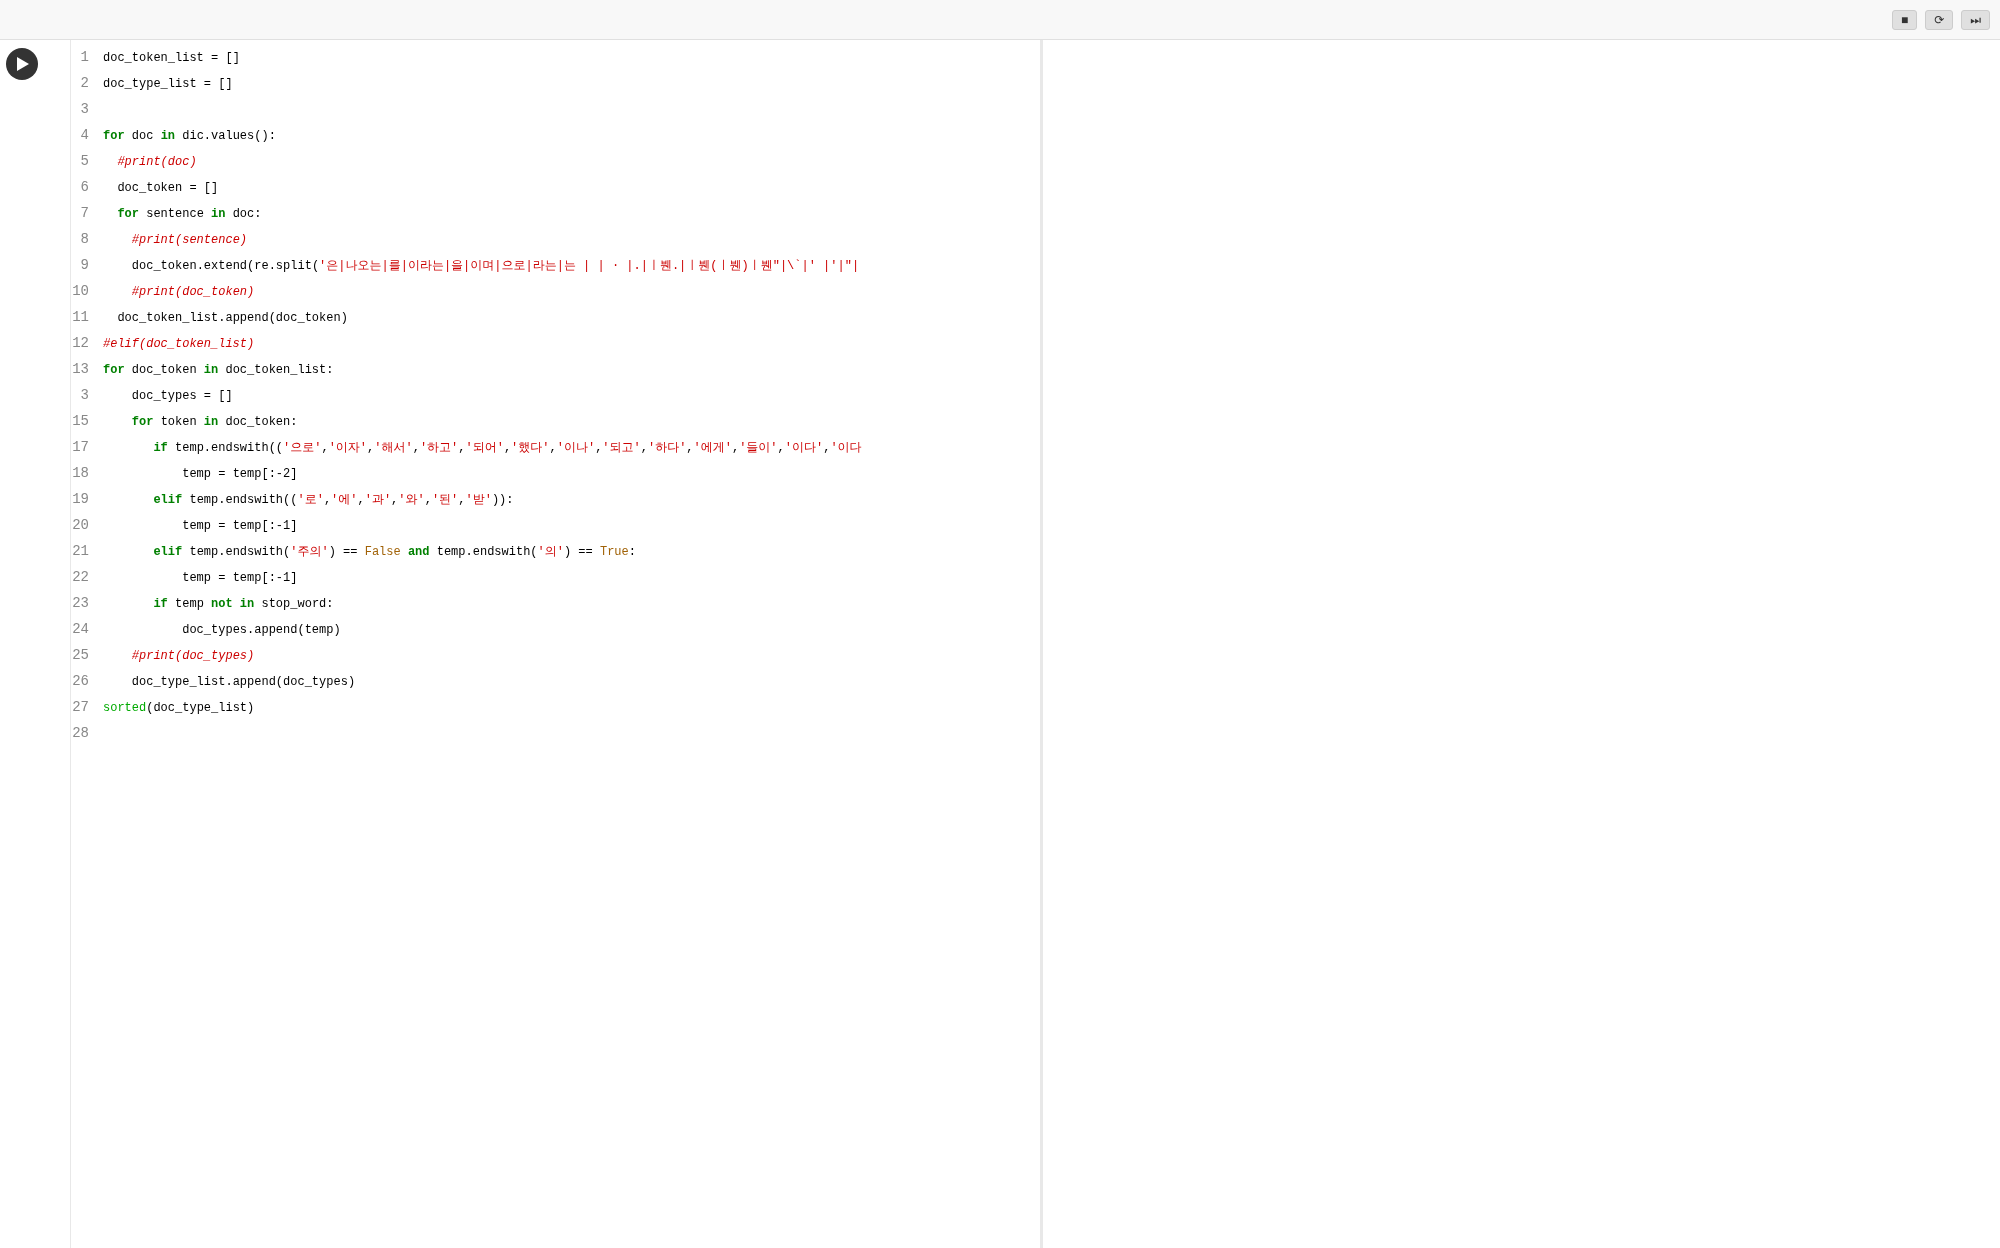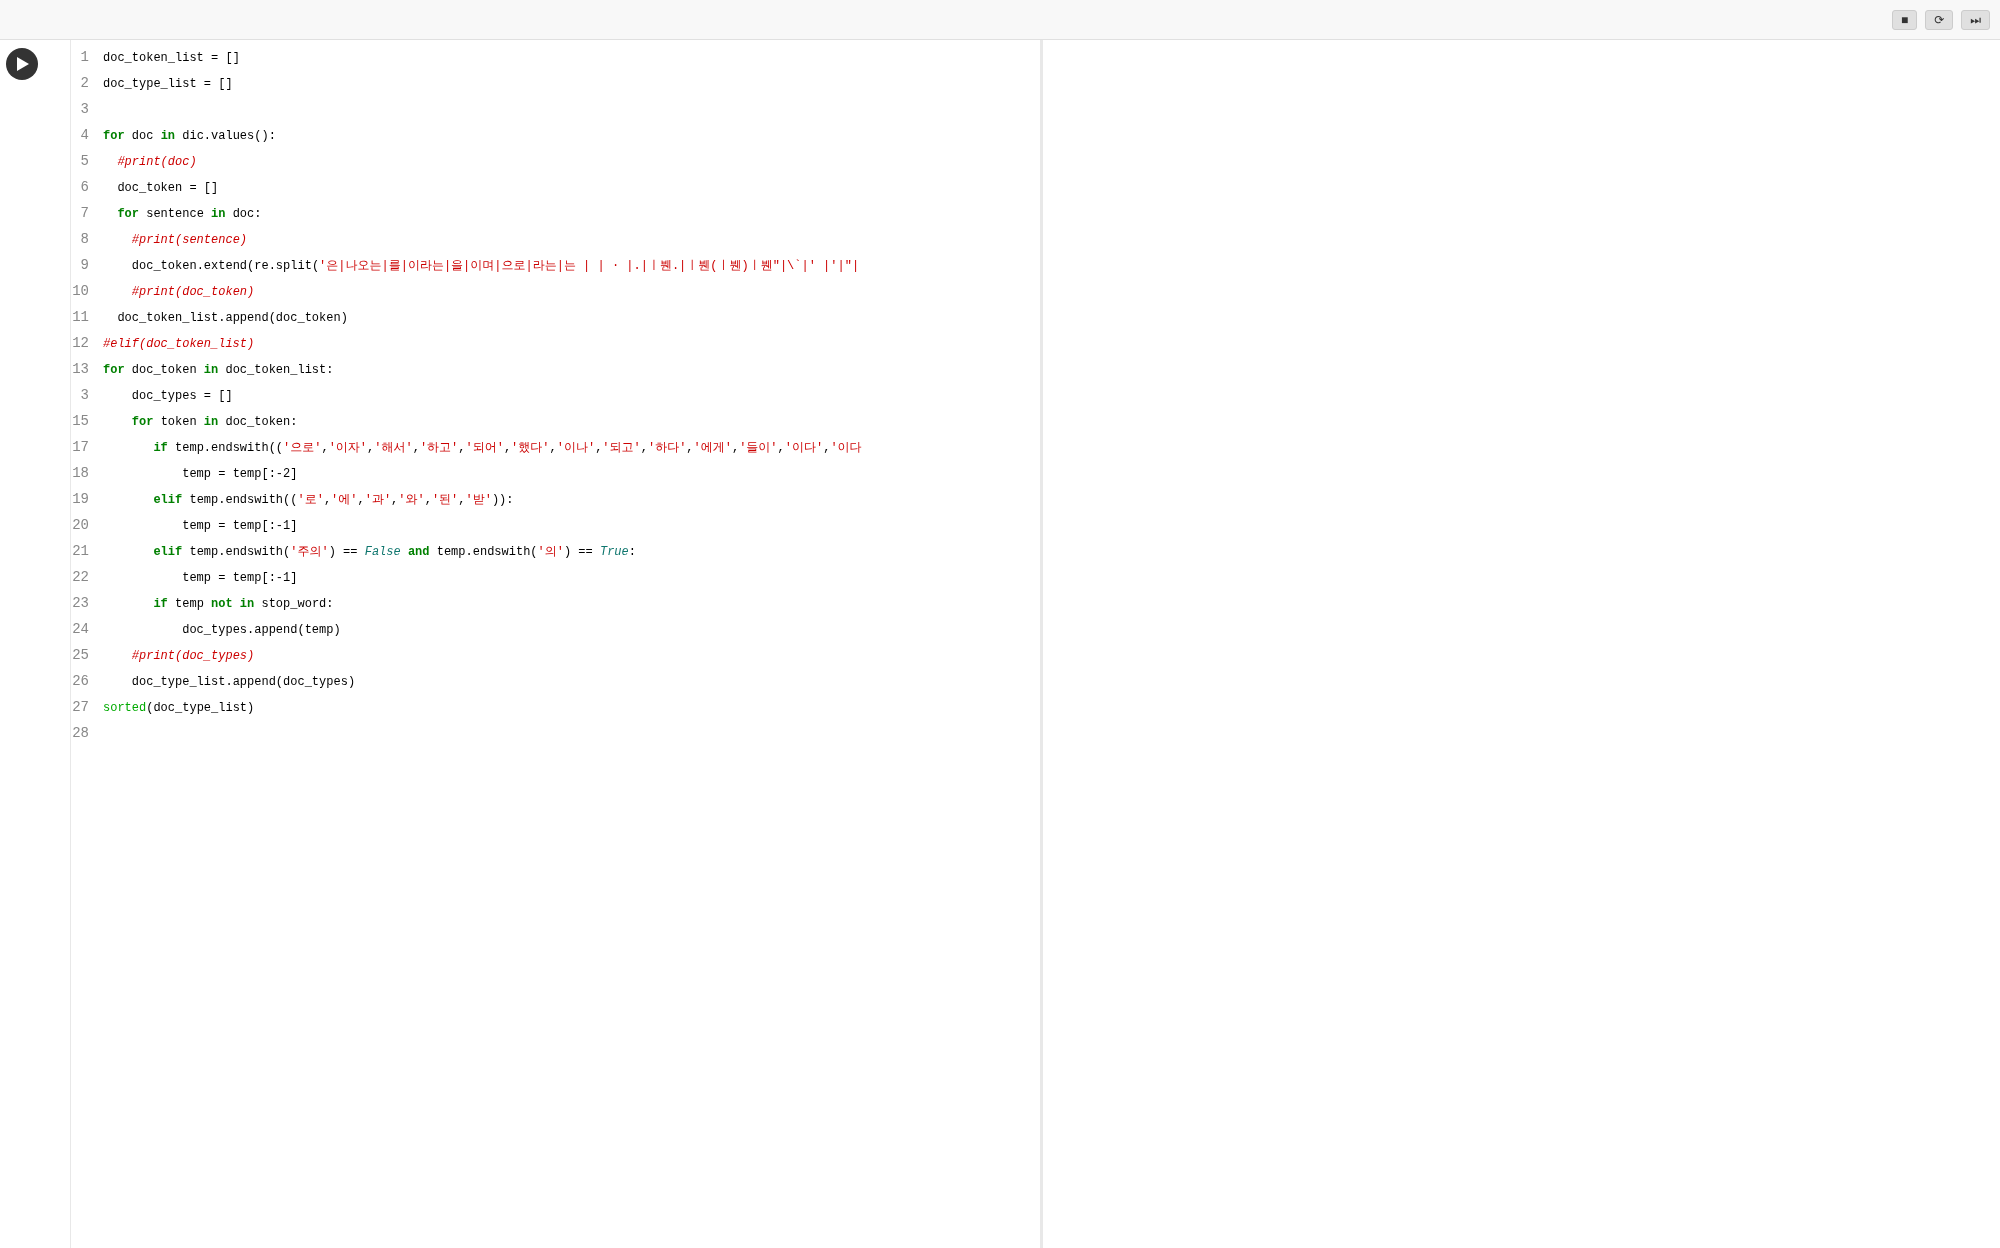--- a/index.html
+++ b/index.html
@@ -121,21 +121,21 @@
     }
 
     
     .kw { color: #008000; font-weight: bold; } 
     .builtin { color: #00aa00; } 
     .comment { color: #cc0000; font-style: italic; } 
     .string-red { color: #cc0000; } 
     .var { color: #000000; } 
     .method { color: #000000; font-family: Liberation Mono, monospace; }
     .punc { color: #000000; }
-    .true-false { color: #0f766e; font-style: italic; } 
+    .true-false { color: #a16207; } 
 
     .output-panel {
       width: 960px;
       background: #ffffff;
       border-left: 3px solid #e8e8e8;
       overflow-y: auto;
     }
   </style>
 </head>
 <body>

